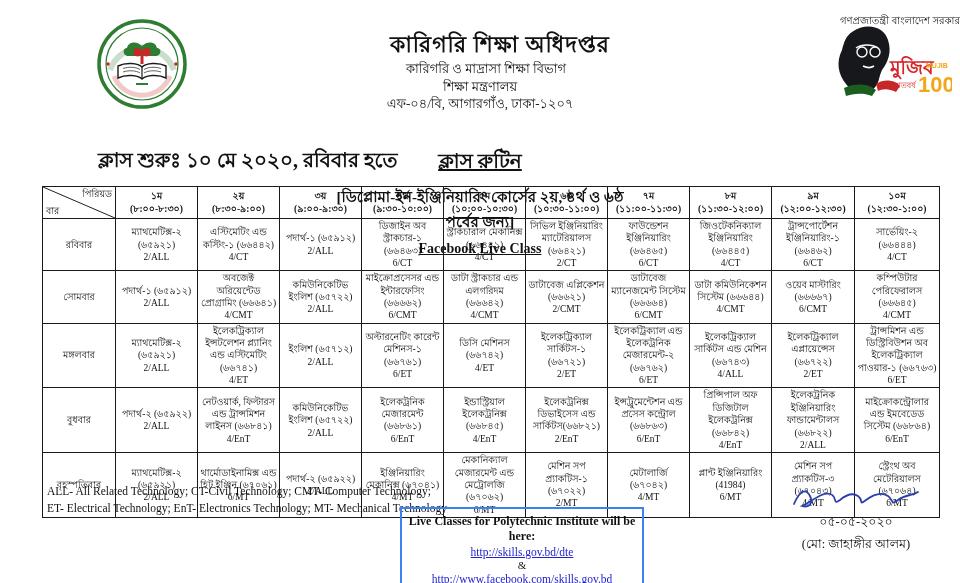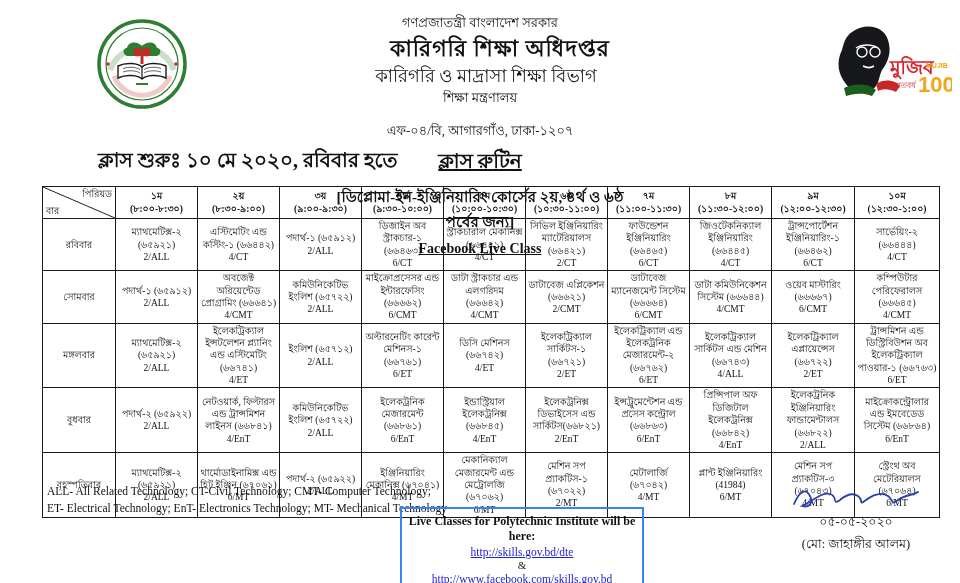--- a/index.html
+++ b/index.html
@@ -8,25 +8,25 @@
     position:relative; width:960px; height:583px; margin:0 auto;
     background:#ffffff; color:#111;
     font-family:"Liberation Serif", serif;
     overflow:hidden;
   }
   
   .logo-left { position:absolute; left:96px; top:18px; width:92px; height:92px; }
   .logo-right { position:absolute; left:822px; top:18px; width:130px; height:92px; }
   
   .gov-header { position:absolute; left:0; top:14px; width:960px; text-align:center; line-height:1.35; }
-  .gov-line1 { font-size:13px; }
+  .gov-line1 { font-size:10px;text-align:right; }
   .gov-line2 { font-size:22px; font-weight:bold; letter-spacing:1px; margin:2px 0 1px;padding-left:40px; }
-  .gov-line3 { font-size:18px;padding-left:12px; }
+  .gov-line3 { font-size:13px;padding-left:12px; }
   .gov-line4 { font-size:13px; }
-  .gov-line5 { font-size:13px;margin-top:16px; }
+  .gov-line5 { font-size:13px; }
   
   .start-note { position:absolute; left:98px; top:145px; font-size:20px; font-weight:bold; }
   .title-center { position:absolute; left:330px; top:110px; width:300px; text-align:center;margin-top:36px; }
   .main-title { font-size:20px; font-weight:bold; text-decoration:underline; }
   .sub-title { font-size:15px; font-weight:bold; margin-top:6px; }
   .platform { font-size:14px; font-weight:bold; text-decoration:underline; margin-top:6px; }
   
   table.routine {
     position:absolute; left:42px; top:186px; width:897px;
     border-collapse:collapse; table-layout:fixed;

